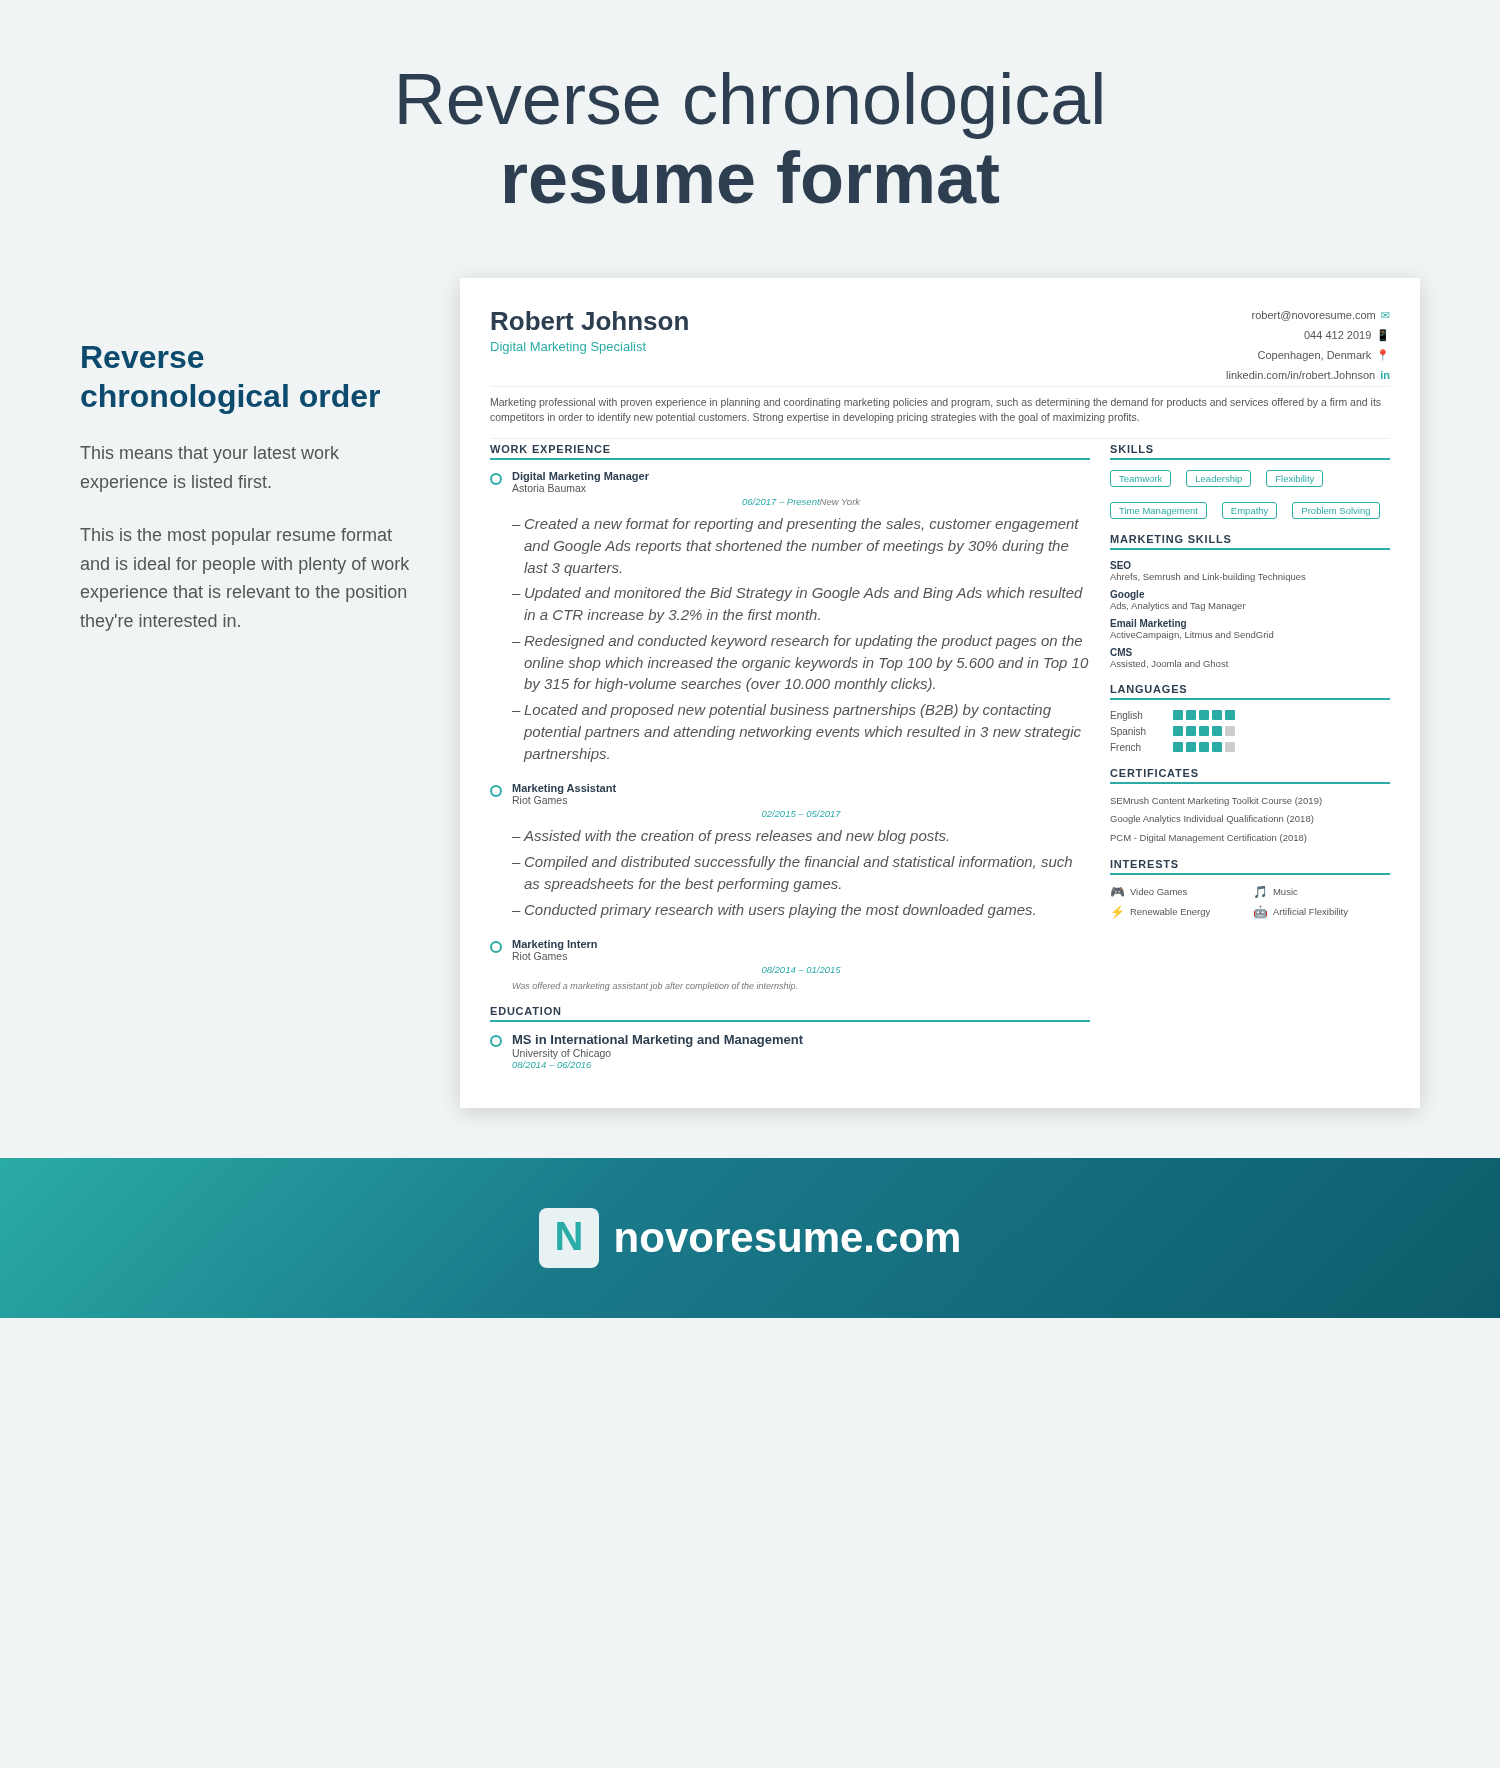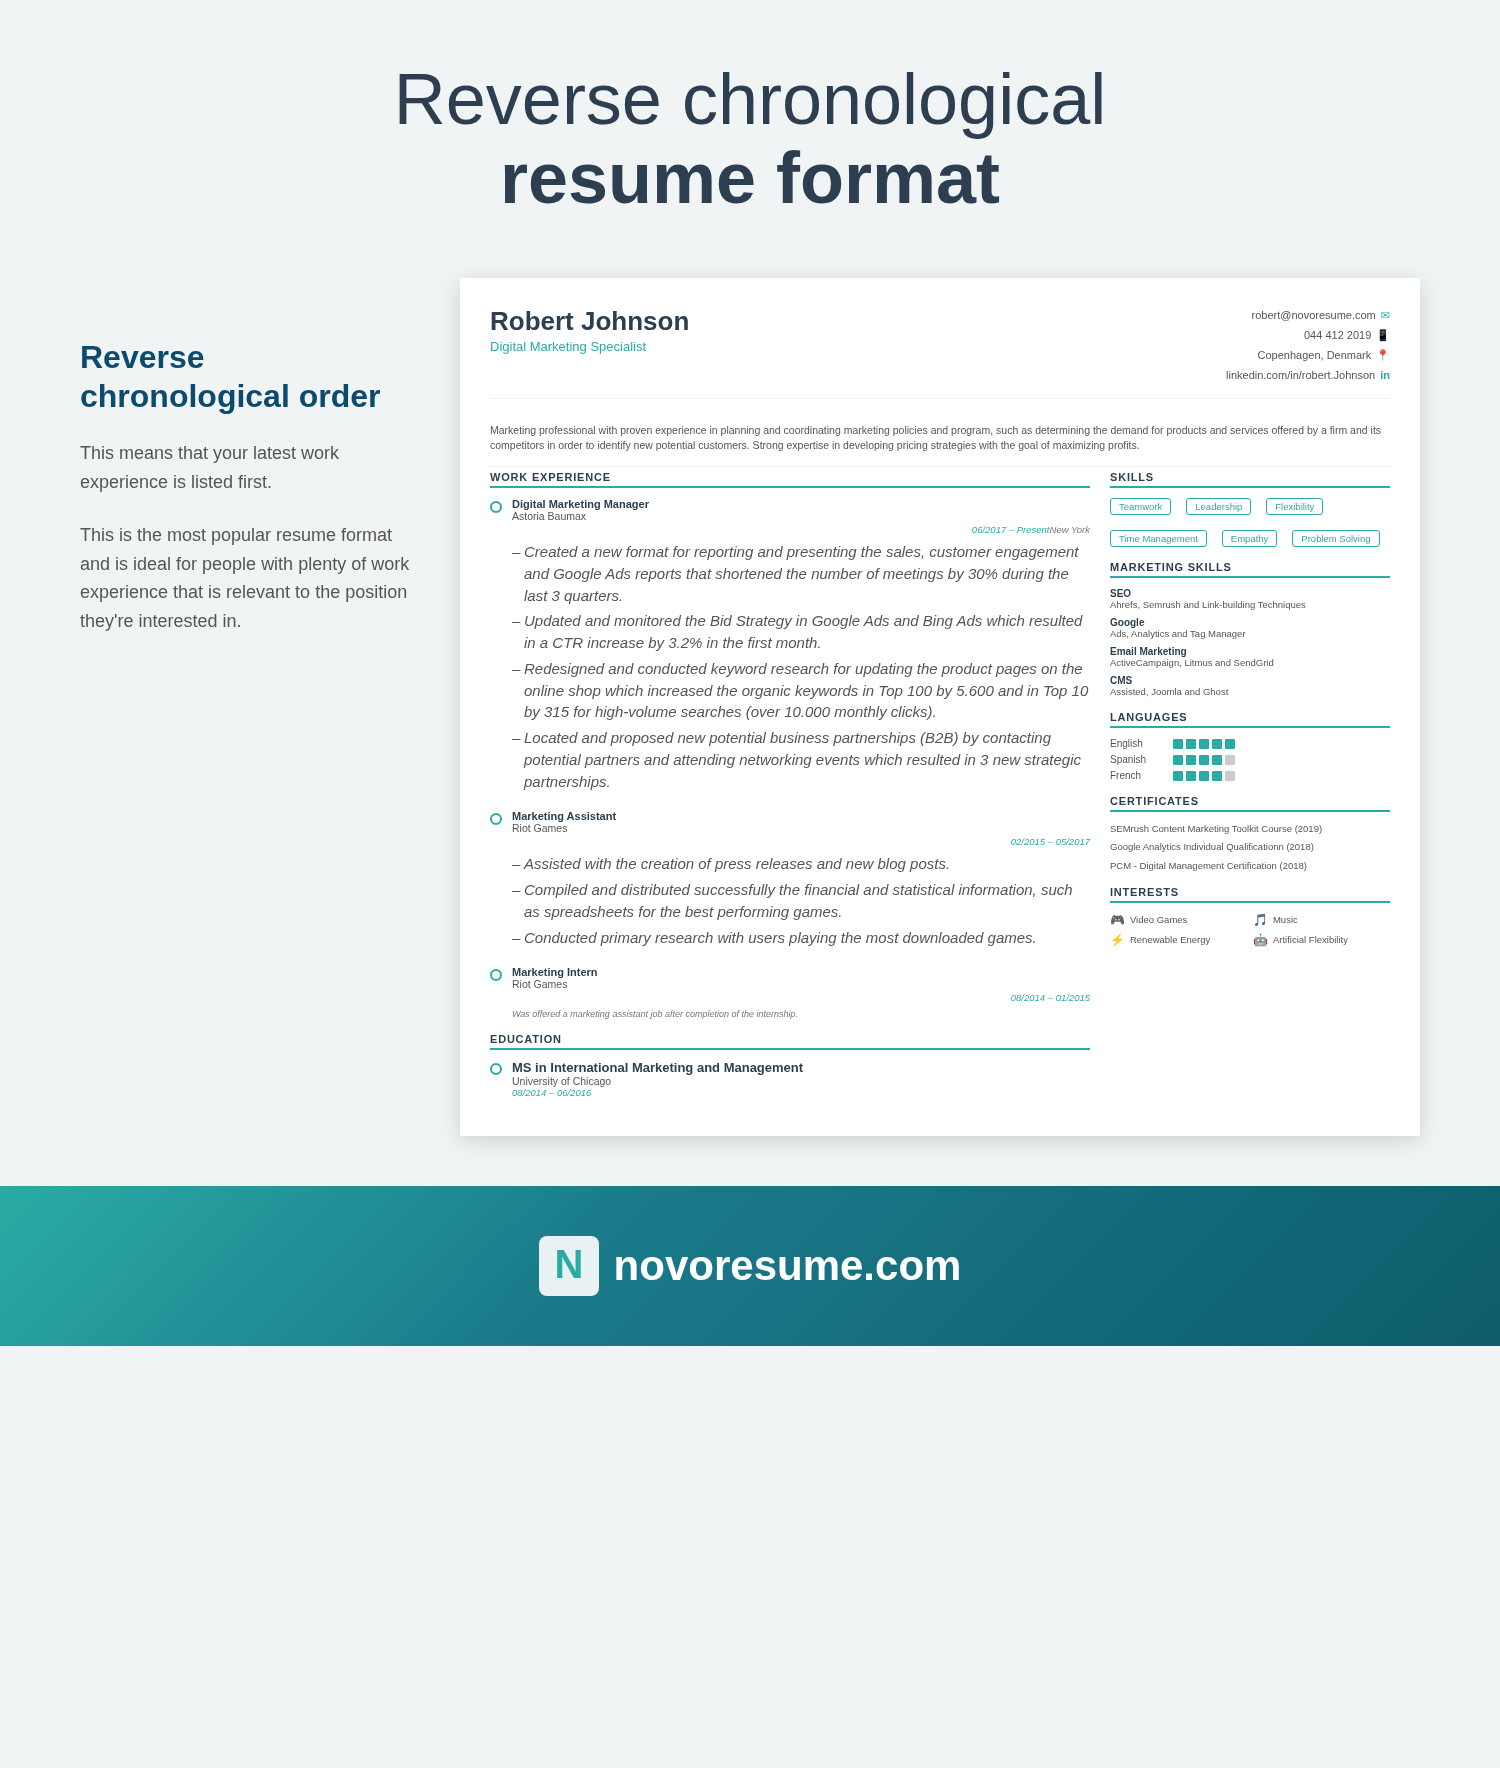--- a/index.html
+++ b/index.html
@@ -67,23 +67,22 @@
       box-shadow: 0 4px 20px rgba(0,0,0,0.15);
       padding: 28px 30px;
       font-family: 'Arial', sans-serif;
     }
 
     
     .resume-header {
       display: flex;
       justify-content: space-between;
       align-items: flex-start;
-      margin-bottom: 24px;
+      margin-bottom: 8px;
       border-bottom: 1px solid #eee;
-      padding-bottom: 12px;
     }
     .resume-name {
       font-size: 26px;
       font-weight: 700;
       color: #2c3e50;
     }
     .resume-title {
       color: #2aaba6;
       font-size: 13px;
       margin-top: 2px;
@@ -153,21 +152,21 @@
       font-size: 11px;
       font-weight: 700;
       color: #2c3e50;
     }
     .company-name {
       font-size: 10.5px;
       color: #555;
     }
     .job-dates {
       display: flex;
-      justify-content: flex-end;
+      justify-content: center;
       margin: 2px 0 6px;
     }
     .date-range {
       font-size: 9.5px;
       color: #2aaba6;
       font-style: italic;
     }
     .job-location {
       font-size: 9.5px;
       color: #777;
@@ -253,21 +252,21 @@
       color: #2c3e50;
     }
     .mkt-skill-desc {
       font-size: 9.5px;
       color: #555;
     }
 
     
     .lang-item {
       display: flex;
-      align-items: center;
+      align-items: flex-start;
       gap: 8px;
       margin-bottom: 5px;
     }
     .lang-name {
       font-size: 10px;
       color: #555;
       width: 55px;
     }
     .lang-dots {
       display: flex;

